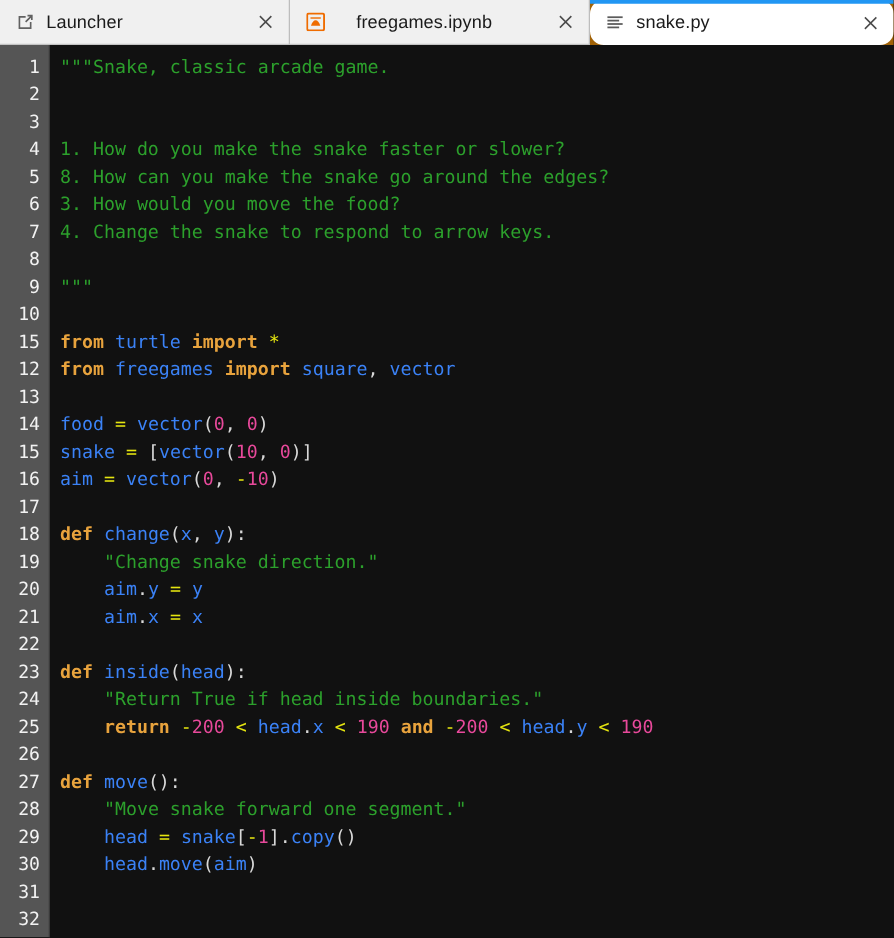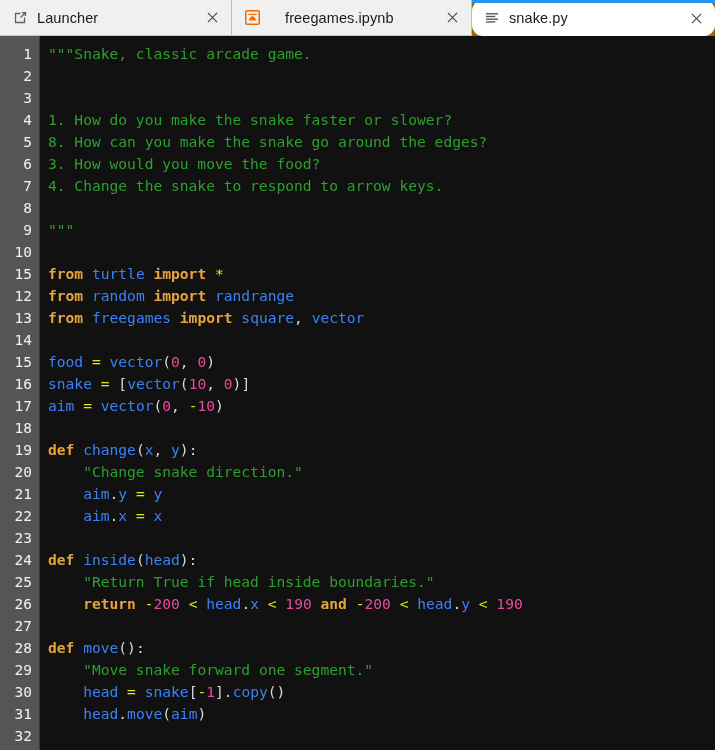--- a/index.html
+++ b/index.html
@@ -255,21 +255,20 @@
         <div class="cl">&nbsp;</div>
         <div class="cl">&nbsp;</div>
         <div class="cl"><span class="t-str">1. How do you make the snake faster or slower?</span></div>
         <div class="cl"><span class="t-str">8. How can you make the snake go around the edges?</span></div>
         <div class="cl"><span class="t-str">3. How would you move the food?</span></div>
         <div class="cl"><span class="t-str">4. Change the snake to respond to arrow keys.</span></div>
         <div class="cl">&nbsp;</div>
         <div class="cl"><span class="t-str">"""</span></div>
         <div class="cl">&nbsp;</div>
         <div class="cl"><span class="t-kw">from</span><span class="t-plain"> </span><span class="t-name">turtle</span><span class="t-plain"> </span><span class="t-kw">import</span><span class="t-plain"> </span><span class="t-op">*</span></div>
-        <div class="cl"><span class="t-kw">from</span><span class="t-plain"> </span><span class="t-name">random</span><span class="t-plain"> </span><span class="t-kw">import</span><span class="t-plain"> </span><span class="t-name">randrange</span></div>
         <div class="cl"><span class="t-kw">from</span><span class="t-plain"> </span><span class="t-name">freegames</span><span class="t-plain"> </span><span class="t-kw">import</span><span class="t-plain"> </span><span class="t-name">square</span><span class="t-pun">, </span><span class="t-name">vector</span></div>
         <div class="cl">&nbsp;</div>
         <div class="cl"><span class="t-name">food</span><span class="t-plain"> </span><span class="t-op">=</span><span class="t-plain"> </span><span class="t-name">vector</span><span class="t-pun">(</span><span class="t-num">0</span><span class="t-pun">, </span><span class="t-num">0</span><span class="t-pun">)</span></div>
         <div class="cl"><span class="t-name">snake</span><span class="t-plain"> </span><span class="t-op">=</span><span class="t-plain"> </span><span class="t-pun">[</span><span class="t-name">vector</span><span class="t-pun">(</span><span class="t-num">10</span><span class="t-pun">, </span><span class="t-num">0</span><span class="t-pun">)</span><span class="t-pun">]</span></div>
         <div class="cl"><span class="t-name">aim</span><span class="t-plain"> </span><span class="t-op">=</span><span class="t-plain"> </span><span class="t-name">vector</span><span class="t-pun">(</span><span class="t-num">0</span><span class="t-pun">, </span><span class="t-op">-</span><span class="t-num">10</span><span class="t-pun">)</span></div>
         <div class="cl">&nbsp;</div>
         <div class="cl"><span class="t-kw">def</span><span class="t-plain"> </span><span class="t-name">change</span><span class="t-pun">(</span><span class="t-name">x</span><span class="t-pun">, </span><span class="t-name">y</span><span class="t-pun">):</span></div>
         <div class="cl"><span class="t-plain">    </span><span class="t-str">"Change snake direction."</span></div>
         <div class="cl"><span class="t-plain">    </span><span class="t-name">aim</span><span class="t-pun">.</span><span class="t-name">y</span><span class="t-plain"> </span><span class="t-op">=</span><span class="t-plain"> </span><span class="t-name">y</span></div>
         <div class="cl"><span class="t-plain">    </span><span class="t-name">aim</span><span class="t-pun">.</span><span class="t-name">x</span><span class="t-plain"> </span><span class="t-op">=</span><span class="t-plain"> </span><span class="t-name">x</span></div>

